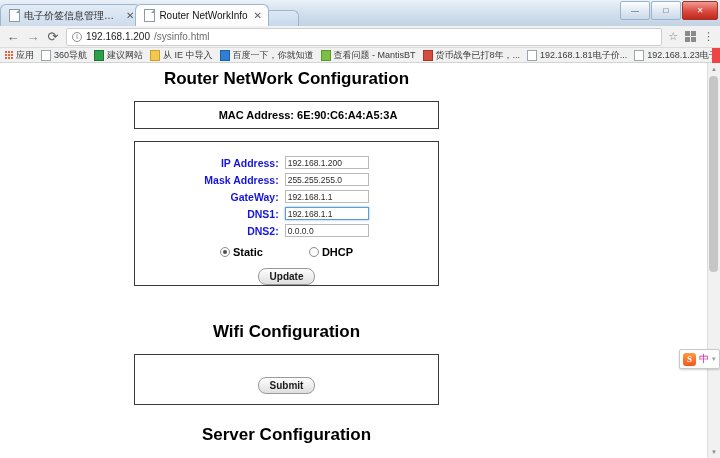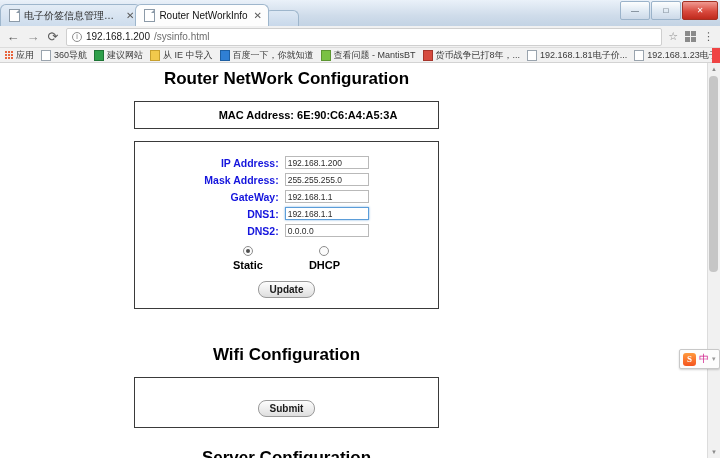--- a/index.html
+++ b/index.html
@@ -188,21 +188,21 @@
   }
   .txt.focused {
     border: 1px solid #5b9dd9;
     box-shadow: 0 0 2px rgba(91,157,217,0.8);
     position: relative;
   }
   .radio-row {
     display: flex; align-items: center; justify-content: center;
     gap: 46px; margin-top: 7px; font-size: 11px; font-weight: bold; color: #000;
   }
-  .radio-opt { display: flex; align-items: center; gap: 3px; flex-direction: column; }
+  .radio-opt { display: flex; align-items: center; gap: 3px; }
   .radio {
     width: 8px; height: 8px; border-radius: 50%;
     border: 1px solid #8d8d8d; background: #fbfbfb;
     position: relative; flex: 0 0 auto;
   }
   .radio.on::after {
     content: ""; position: absolute; left: 2px; top: 2px;
     width: 4px; height: 4px; border-radius: 50%; background: #4d4d4d;
   }
   .btn-row { text-align: center; margin-top: 8px; }
@@ -355,21 +355,21 @@
 
   <div class="viewport">
     <div class="page">
 
       <h1 class="section-title" style="margin-top:6px;">Router NetWork Configuration</h1>
 
       <div class="panel mac-panel" style="margin-top:12px;">
         <span>MAC Address: 6E:90:C6:A4:A5:3A</span>
       </div>
 
-      <div class="panel" style="margin-top:12px; padding:12px 0 10px;">
+      <div class="panel" style="margin-top:12px; padding:12px 0 0;">
         <table class="form-table">
           <tbody>
               <tr>
             <td class="lbl">IP Address:</td>
             <td>
                   <span class="txt">192.168.1.200</span>
                 </td>
           </tr>
           <tr>
             <td class="lbl">Mask Address:</td>

